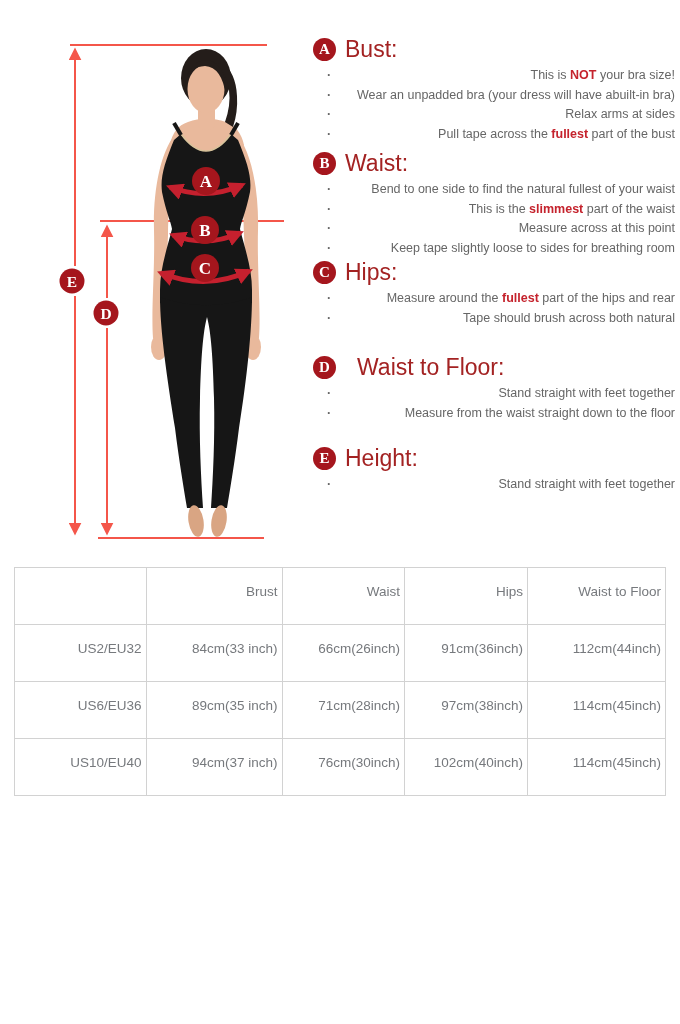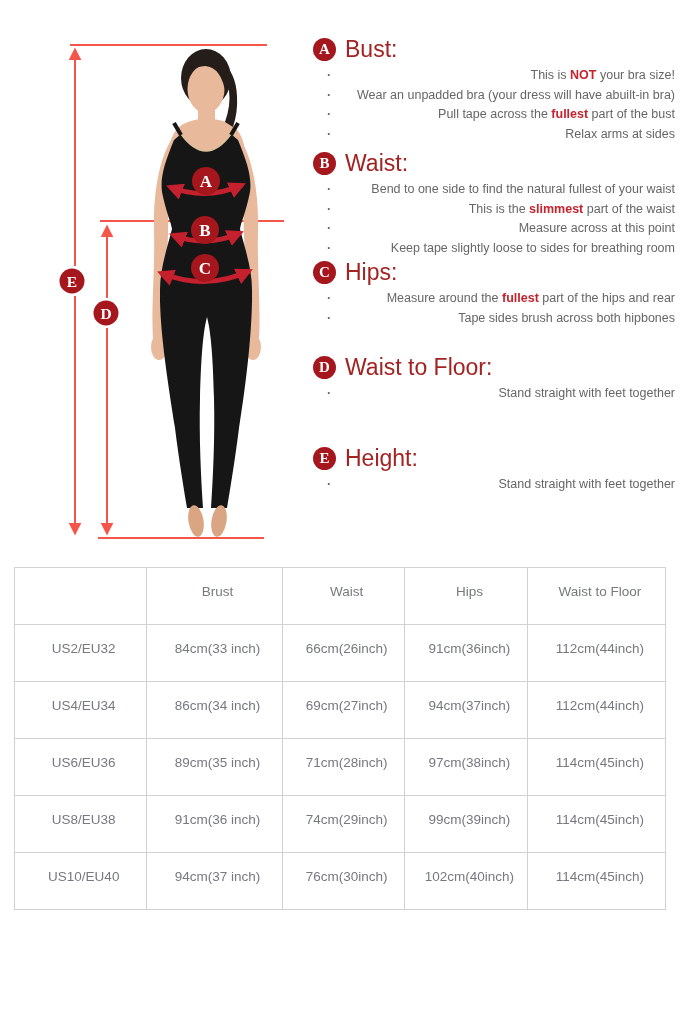--- a/index.html
+++ b/index.html
@@ -30,35 +30,35 @@
   .section:nth-child(1){top:36px;}
   .section:nth-child(2){top:150px;}
   .section:nth-child(3){top:259px;}
   .section:nth-child(4){top:354px;}
   .section:nth-child(5){top:445px;}
   .sec-head{display:flex;align-items:center;gap:9px;height:26px;}
   .badge{flex:0 0 auto;width:23px;height:23px;border-radius:50%;background:var(--badge-red);
          color:#fff;font-family:"Liberation Serif",serif;font-weight:bold;font-size:15px;
          line-height:23px;text-align:center;}
   .sec-title{font-family:Liberation Sans, sans-serif;font-size:23px;color:var(--heading-red);}
-  .section:nth-child(4) .sec-title{}
+  .section:nth-child(4) .sec-title{margin-left:12px;}
   .bullets{list-style:none;margin-top:4px;padding-left:24px;text-align:right;}
   .bullets li{position:relative;font-size:12.5px;line-height:19.5px;color:var(--body-text);}
   .bullets li::before{content:"\00B7";position:absolute;left:-10px;font-weight:bold;color:var(--body-text);}
   .em{color:var(--emphasis-red);font-weight:bold;}
 
   
   table.size-chart{width:652px;margin:0 14px;border-collapse:collapse;table-layout:fixed;}
   .size-chart col.c0{width:20.2%;} .size-chart col.c1{width:20.9%;}
   .size-chart col.c2{width:18.8%;} .size-chart col.c3{width:18.9%;}
   .size-chart col.c4{width:21.2%;}
   .size-chart th,.size-chart td{
     height:57px;border:1px solid var(--table-border);
     font-size:13.5px;font-weight:normal;color:var(--table-text);
-    text-align:center;vertical-align:middle;padding:0 4px 9px 11px;
+    text-align:right;vertical-align:middle;padding:0 4px 9px 11px;
   }
 </style>
 </head>
 <body>
 
 <div class="page">
 
   <div class="guide">
     <svg width="680" height="567" viewBox="0 0 680 567">
       <defs>
@@ -142,22 +142,22 @@
 
     <div class="instructions">
         <div class="section">
           <div class="sec-head">
             <span class="badge">A</span>
             <span class="sec-title">Bust:</span>
           </div>
           <ul class="bullets">
             <li>This is <span class="em">NOT</span> your bra size!</li>
             <li>Wear an unpadded bra (your dress will have abuilt-in bra)</li>
+            <li>Relax arms at sides</li>
             <li>Pull tape across the <span class="em">fullest</span> part of the bust</li>
-            <li>Relax arms at sides</li>
           </ul>
         </div>
         <div class="section">
           <div class="sec-head">
             <span class="badge">B</span>
             <span class="sec-title">Waist:</span>
           </div>
           <ul class="bullets">
             <li>Bend to one side to find the natural fullest of your waist</li>
             <li>This is the <span class="em">slimmest</span> part of the waist</li>
@@ -165,30 +165,31 @@
             <li>Keep tape slightly loose to sides for breathing room</li>
           </ul>
         </div>
         <div class="section">
           <div class="sec-head">
             <span class="badge">C</span>
             <span class="sec-title">Hips:</span>
           </div>
           <ul class="bullets">
             <li>Measure around the <span class="em">fullest</span> part of the hips and rear</li>
-            <li>Tape sides brush across both hipbones</li>
+            <li>Tape should brush across both natural</li>
           </ul>
         </div>
         <div class="section">
           <div class="sec-head">
             <span class="badge">D</span>
             <span class="sec-title">Waist to Floor:</span>
           </div>
           <ul class="bullets">
             <li>Stand straight with feet together</li>
+            <li>Measure from the waist straight down to the floor</li>
           </ul>
         </div>
         <div class="section">
           <div class="sec-head">
             <span class="badge">E</span>
             <span class="sec-title">Height:</span>
           </div>
           <ul class="bullets">
             <li>Stand straight with feet together</li>
           </ul>
@@ -215,41 +216,27 @@
       </thead>
     <tbody>
         <tr>
           <td>US2/EU32</td>
           <td>84cm(33 inch)</td>
           <td>66cm(26inch)</td>
           <td>91cm(36inch)</td>
           <td>112cm(44inch)</td>
         </tr>
         <tr>
-          <td>US4/EU34</td>
-          <td>86cm(34 inch)</td>
-          <td>69cm(27inch)</td>
-          <td>94cm(37inch)</td>
-          <td>112cm(44inch)</td>
-        </tr>
-        <tr>
           <td>US6/EU36</td>
           <td>89cm(35 inch)</td>
           <td>71cm(28inch)</td>
           <td>97cm(38inch)</td>
           <td>114cm(45inch)</td>
         </tr>
         <tr>
-          <td>US8/EU38</td>
-          <td>91cm(36 inch)</td>
-          <td>74cm(29inch)</td>
-          <td>99cm(39inch)</td>
-          <td>114cm(45inch)</td>
-        </tr>
-        <tr>
           <td>US10/EU40</td>
           <td>94cm(37 inch)</td>
           <td>76cm(30inch)</td>
           <td>102cm(40inch)</td>
           <td>114cm(45inch)</td>
         </tr>
       </tbody>
   </table>
 
 </div>

